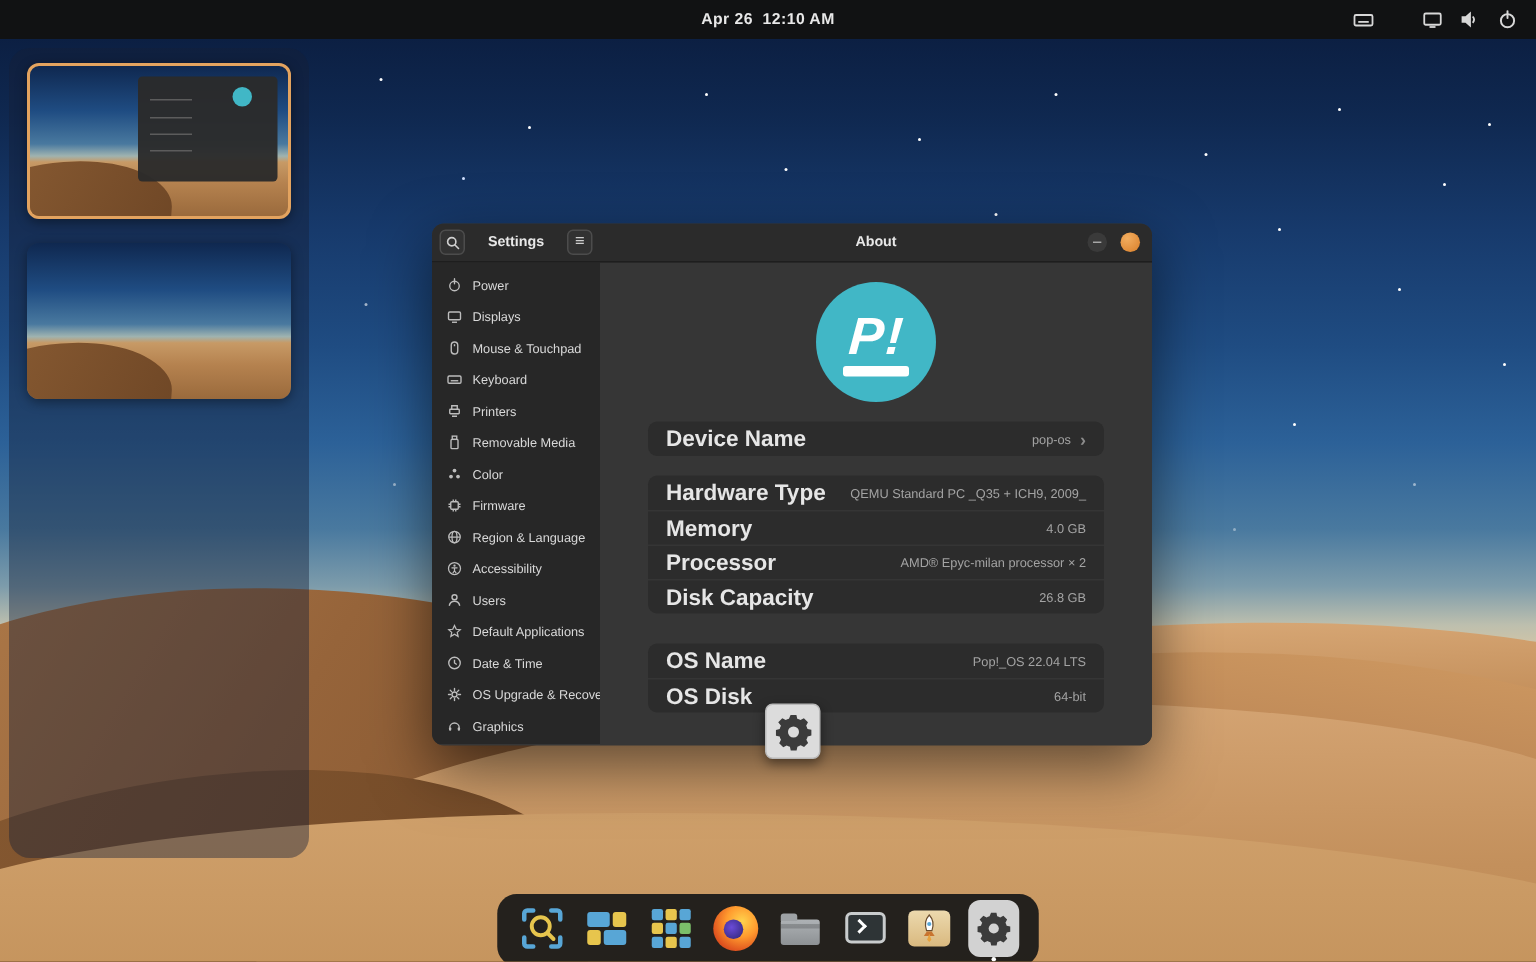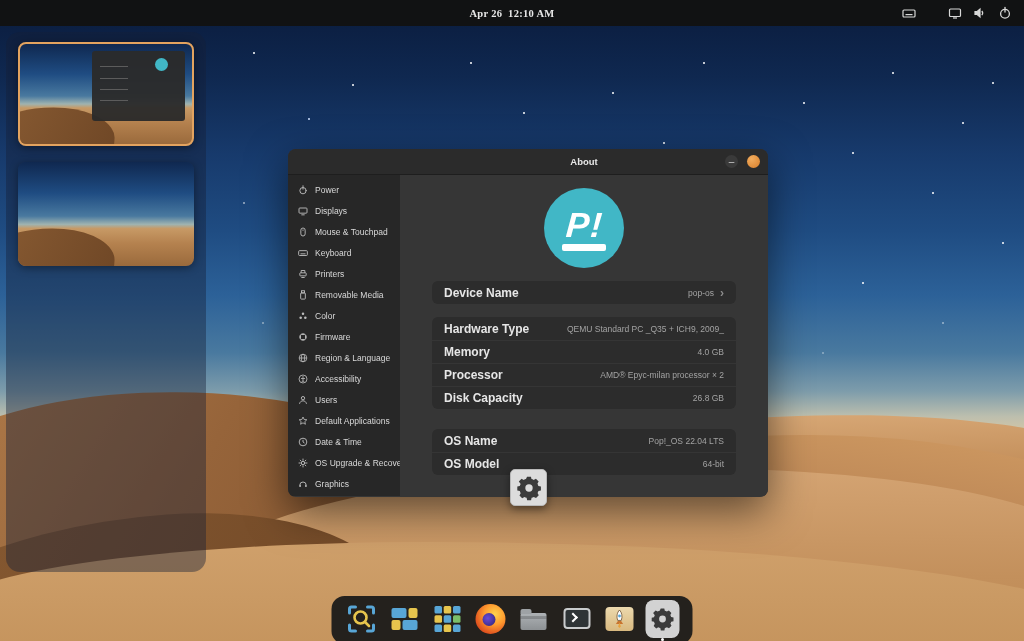--- a/index.html
+++ b/index.html
@@ -42,21 +42,21 @@
     background:linear-gradient(180deg,#cfa06b,#bf8d55);
     border-radius:40% 60% 0 0 / 72px 112px 0 0; }
 
   
   .topbar { position:absolute; top:0; left:0; right:0; height:26px;
     background:rgba(18,18,18,.96); display:flex; align-items:center; z-index:50;
     color:#e8e8e8; font-size:10.5px; font-weight:700; }
   .tb-left { display:flex; align-items:center; gap:4px; padding-left:6px; }
   .tb-pill { padding:3px 11px; border-radius:12px; cursor:default; }
   .tb-pill.active { background:#3f3f3f; }
-  .tb-clock { position:absolute; left:50%; transform:translateX(-50%); letter-spacing:.3px; white-space:pre;font-family:Liberation Serif, serif; }
+  .tb-clock { position:absolute; left:50%; transform:translateX(-50%); letter-spacing:.3px; white-space:pre; }
   .tb-right { margin-left:auto; display:flex; align-items:center; gap:11px; padding-right:12px; }
   .tb-right .gap { width:10px; }
   .tb-icon { display:flex; align-items:center; }
 
   
   .ws-panel { position:absolute; left:6px; top:32px; width:200px; height:540px;
     background:rgba(22,32,56,.42); border-radius:14px; z-index:20; padding:10px 12px; }
   .ws-thumb { position:relative; width:176px; height:104px; border-radius:8px; overflow:hidden;
     background:linear-gradient(180deg,#0f2850 0%,#1f4c82 30%,#49799f 52%,#9fb3b0 60%,
       #c79a66 64%,#b5824f 78%,#9a6a3c 100%); box-shadow:0 2px 8px rgba(0,0,0,.4); }
@@ -105,21 +105,21 @@
     transform:skewX(-4deg); letter-spacing:1px; line-height:.9; margin-top:4px; }
   .logo-bar { width:44px; height:7px; background:#fff; border-radius:2px; margin-top:3px; }
 
   .card { margin:0 32px; background:#2c2c2c; border-radius:6px; overflow:hidden; }
   .card.device { margin-top:13px; }
   .card.hw { margin-top:13px; }
   .card.os { margin-top:20px; }
   .row { height:23px; display:flex; align-items:center; justify-content:space-between;
     padding:0 12px; }
   .row + .row { border-top:1px solid rgba(255,255,255,.045); }
-  .row .lbl { color:#e6e6e6; font-size:12px; font-weight:600; }
+  .row .lbl { color:#e6e6e6; font-size:15px; font-weight:600; }
   .row .val { color:#a3a3a3; font-size:8.5px; display:flex; align-items:center; gap:6px; }
   .chev { color:#8b8b8b; font-size:12px; font-weight:700; line-height:0; }
 
   
   .drag-gear { position:absolute; left:510px; top:469px; width:37px; height:37px; z-index:40;
     background:#dcdcdc; border:1px solid #b9b9b9; border-radius:5px;
     display:flex; align-items:center; justify-content:center;
     box-shadow:0 3px 8px rgba(0,0,0,.45); }
 
   
@@ -209,20 +209,30 @@
         <div class="mini-line" style="top:70%"></div>
       </div>
     </div>
     <div class="ws-thumb">
       <div class="ws-dune-shadow"></div>
     </div>
   </div>
 
   <div class="win">
     <div class="titlebar">
+      <div class="tb-side">
+        <span class="sq-btn">
+          <svg width="10" height="10" viewBox="0 0 12 12" fill="none" stroke="#cfcfcf" stroke-width="1.3" stroke-linecap="round">
+            <circle cx="5" cy="5" r="3.3"></circle>
+              <line x1="7.6" y1="7.6" x2="10.4" y2="10.4"></line>
+            </svg>
+        </span>
+        <span class="win-title">Settings</span>
+        <span class="sq-btn">≡</span>
+      </div>
       <span class="tb-page">About</span>
       <div class="tb-ctrls">
         <span class="min-btn">–</span>
         <span class="close-btn"></span>
       </div>
     </div>
 
     <div class="win-body">
       <nav class="sidebar">
         <div class="side-item">
@@ -402,21 +412,21 @@
             <span class="val">26.8 GB</span>
           </div>
         </div>
 
         <div class="card os">
           <div class="row">
             <span class="lbl">OS Name</span>
             <span class="val">Pop!_OS 22.04 LTS</span>
           </div>
           <div class="row">
-            <span class="lbl">OS Model</span>
+            <span class="lbl">OS Disk</span>
             <span class="val">64-bit</span>
           </div>
         </div>
       </main>
     </div>
   </div>
 
   <div class="drag-gear">
     <svg width="26" height="26" viewBox="0 0 24 24">
       <path d="M10.2 1.5h3.6l.5 2.3a8 8 0 0 1 2 .8l2.1-1.1 2.5 2.5-1.1 2.1a8 8 0 0 1 .8 2l2.4.5v3.6l-2.3.5a8 8 0 0 1-.8 2l1.1 2.1-2.5 2.5-2.1-1.1a8 8 0 0 1-2 .8l-.5 2.4h-3.6l-.5-2.3a8 8 0 0 1-2-.8l-2.1 1.1-2.5-2.5 1.1-2.1a8 8 0 0 1-.8-2l-2.3-.5v-3.6l2.3-.5a8 8 0 0 1 .8-2L2.6 6l2.5-2.5 2.1 1.1a8 8 0 0 1 2-.8z" fill="#3b3b3b"></path>

